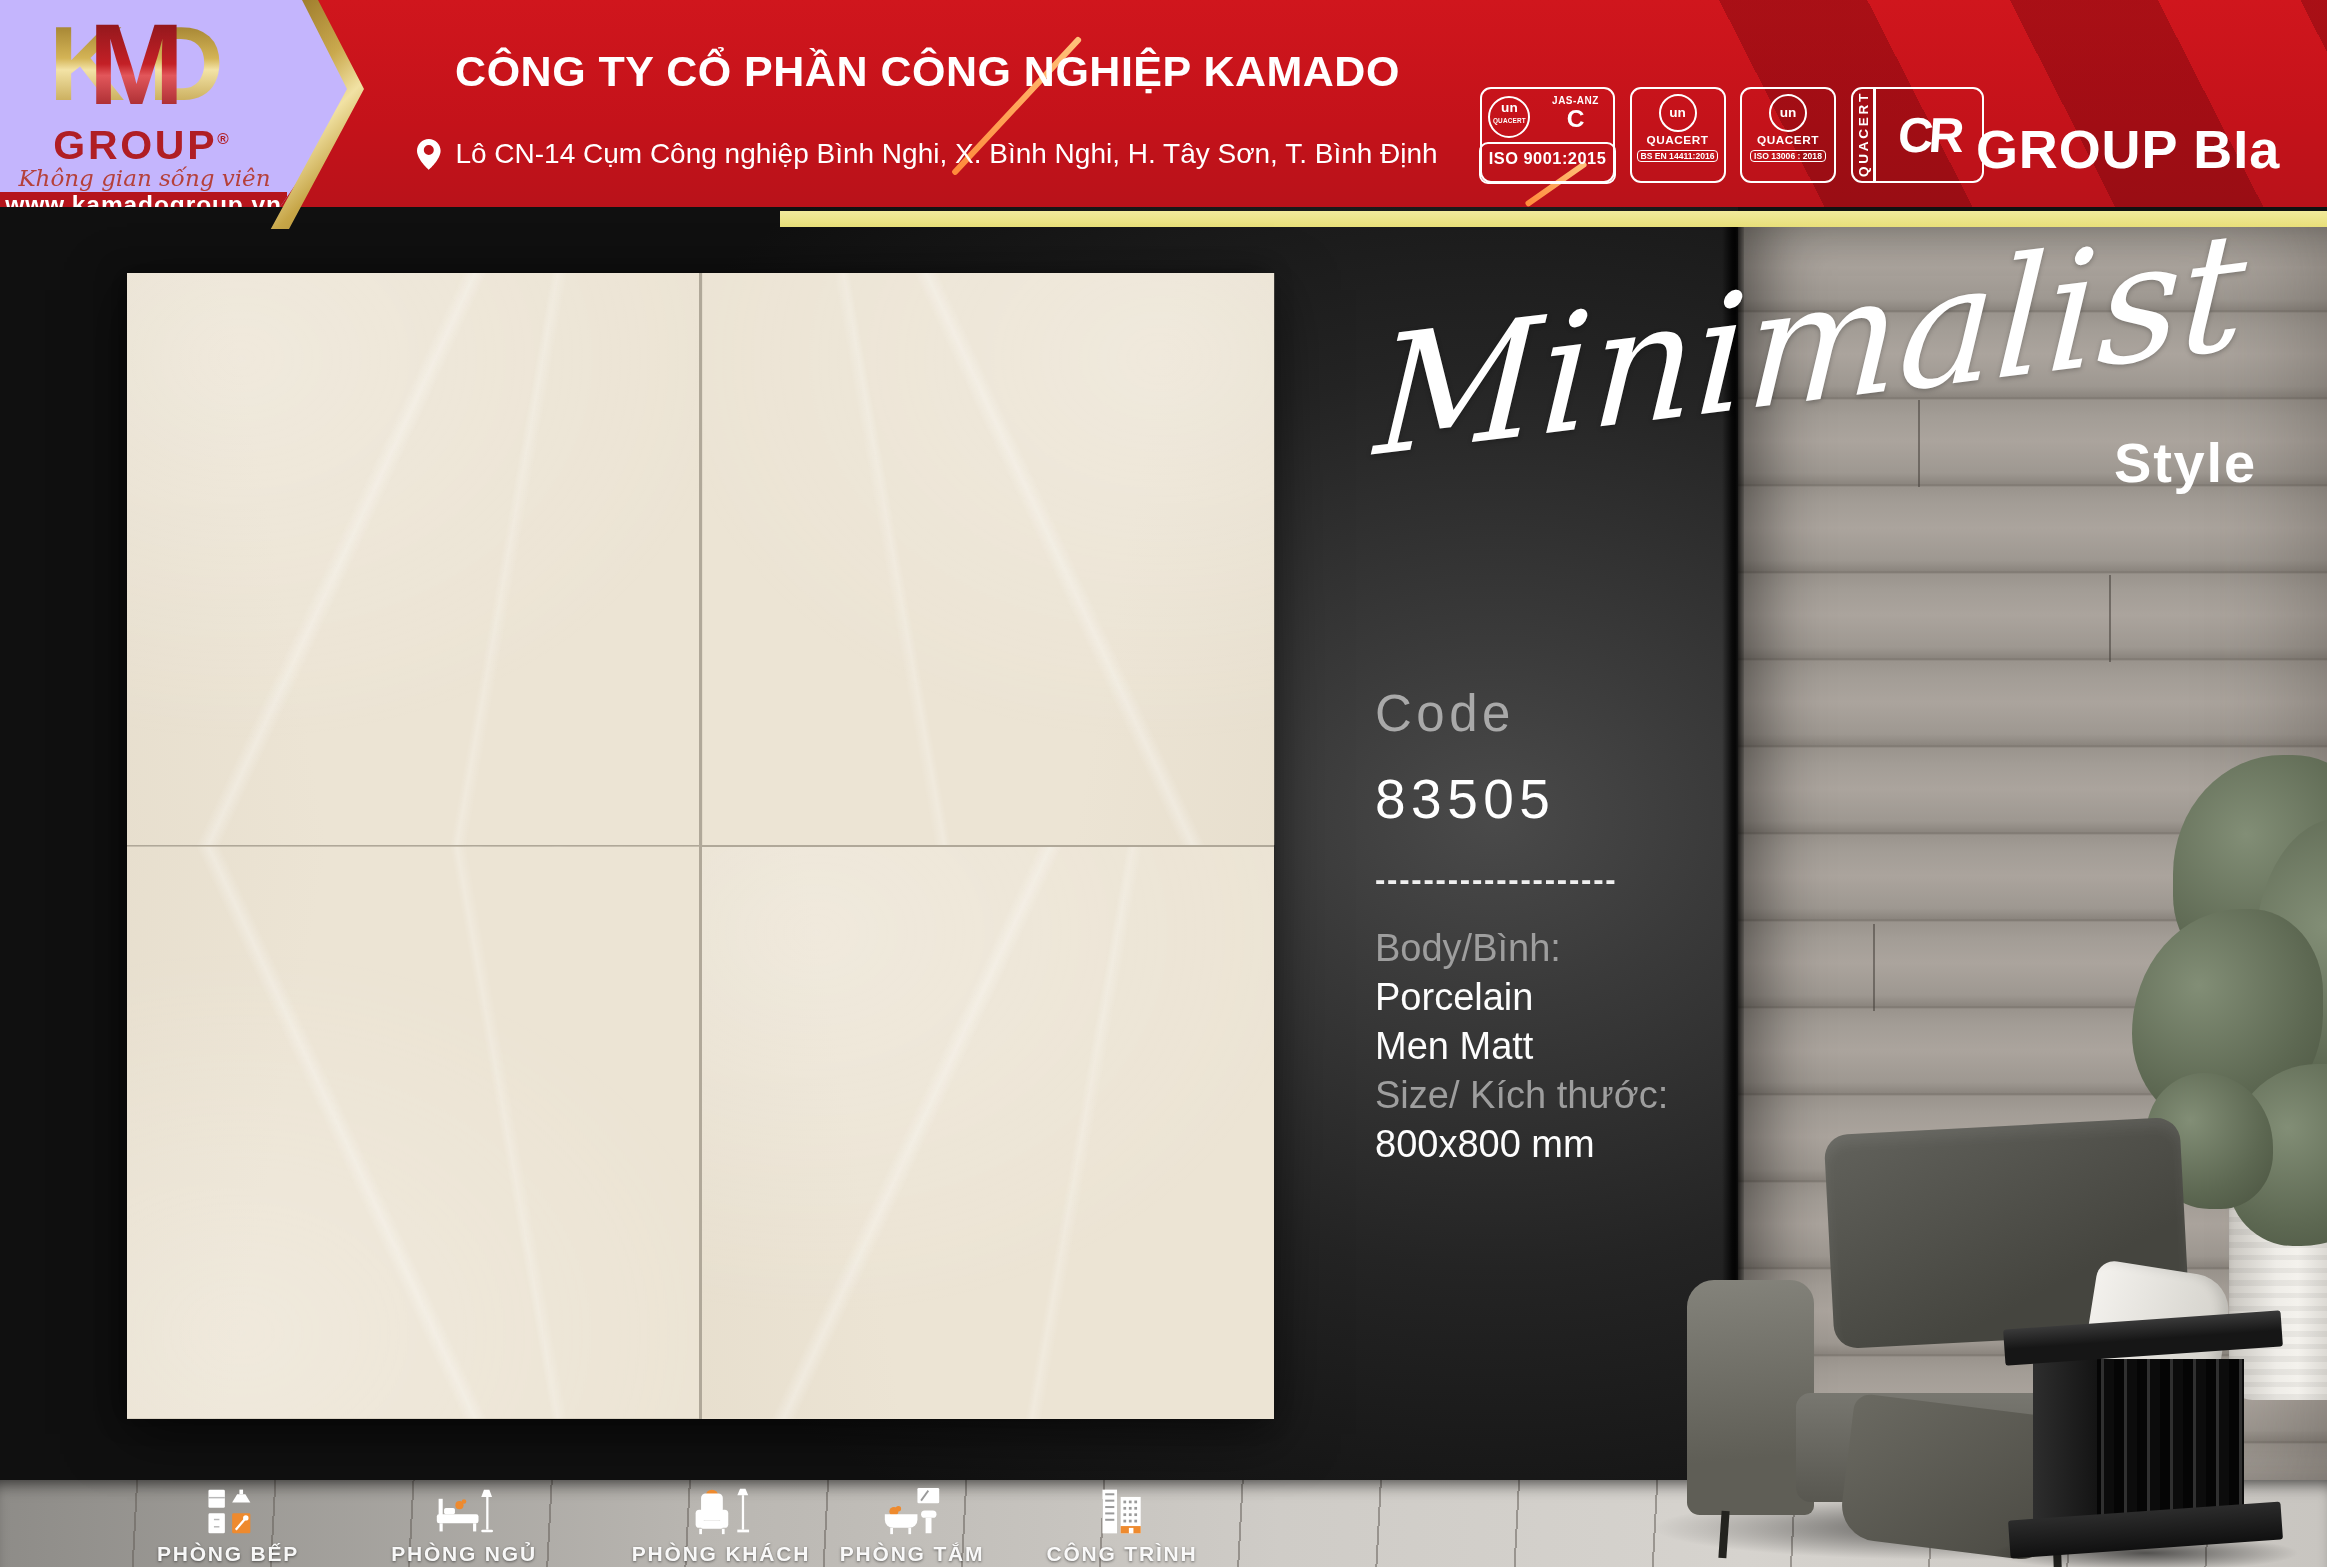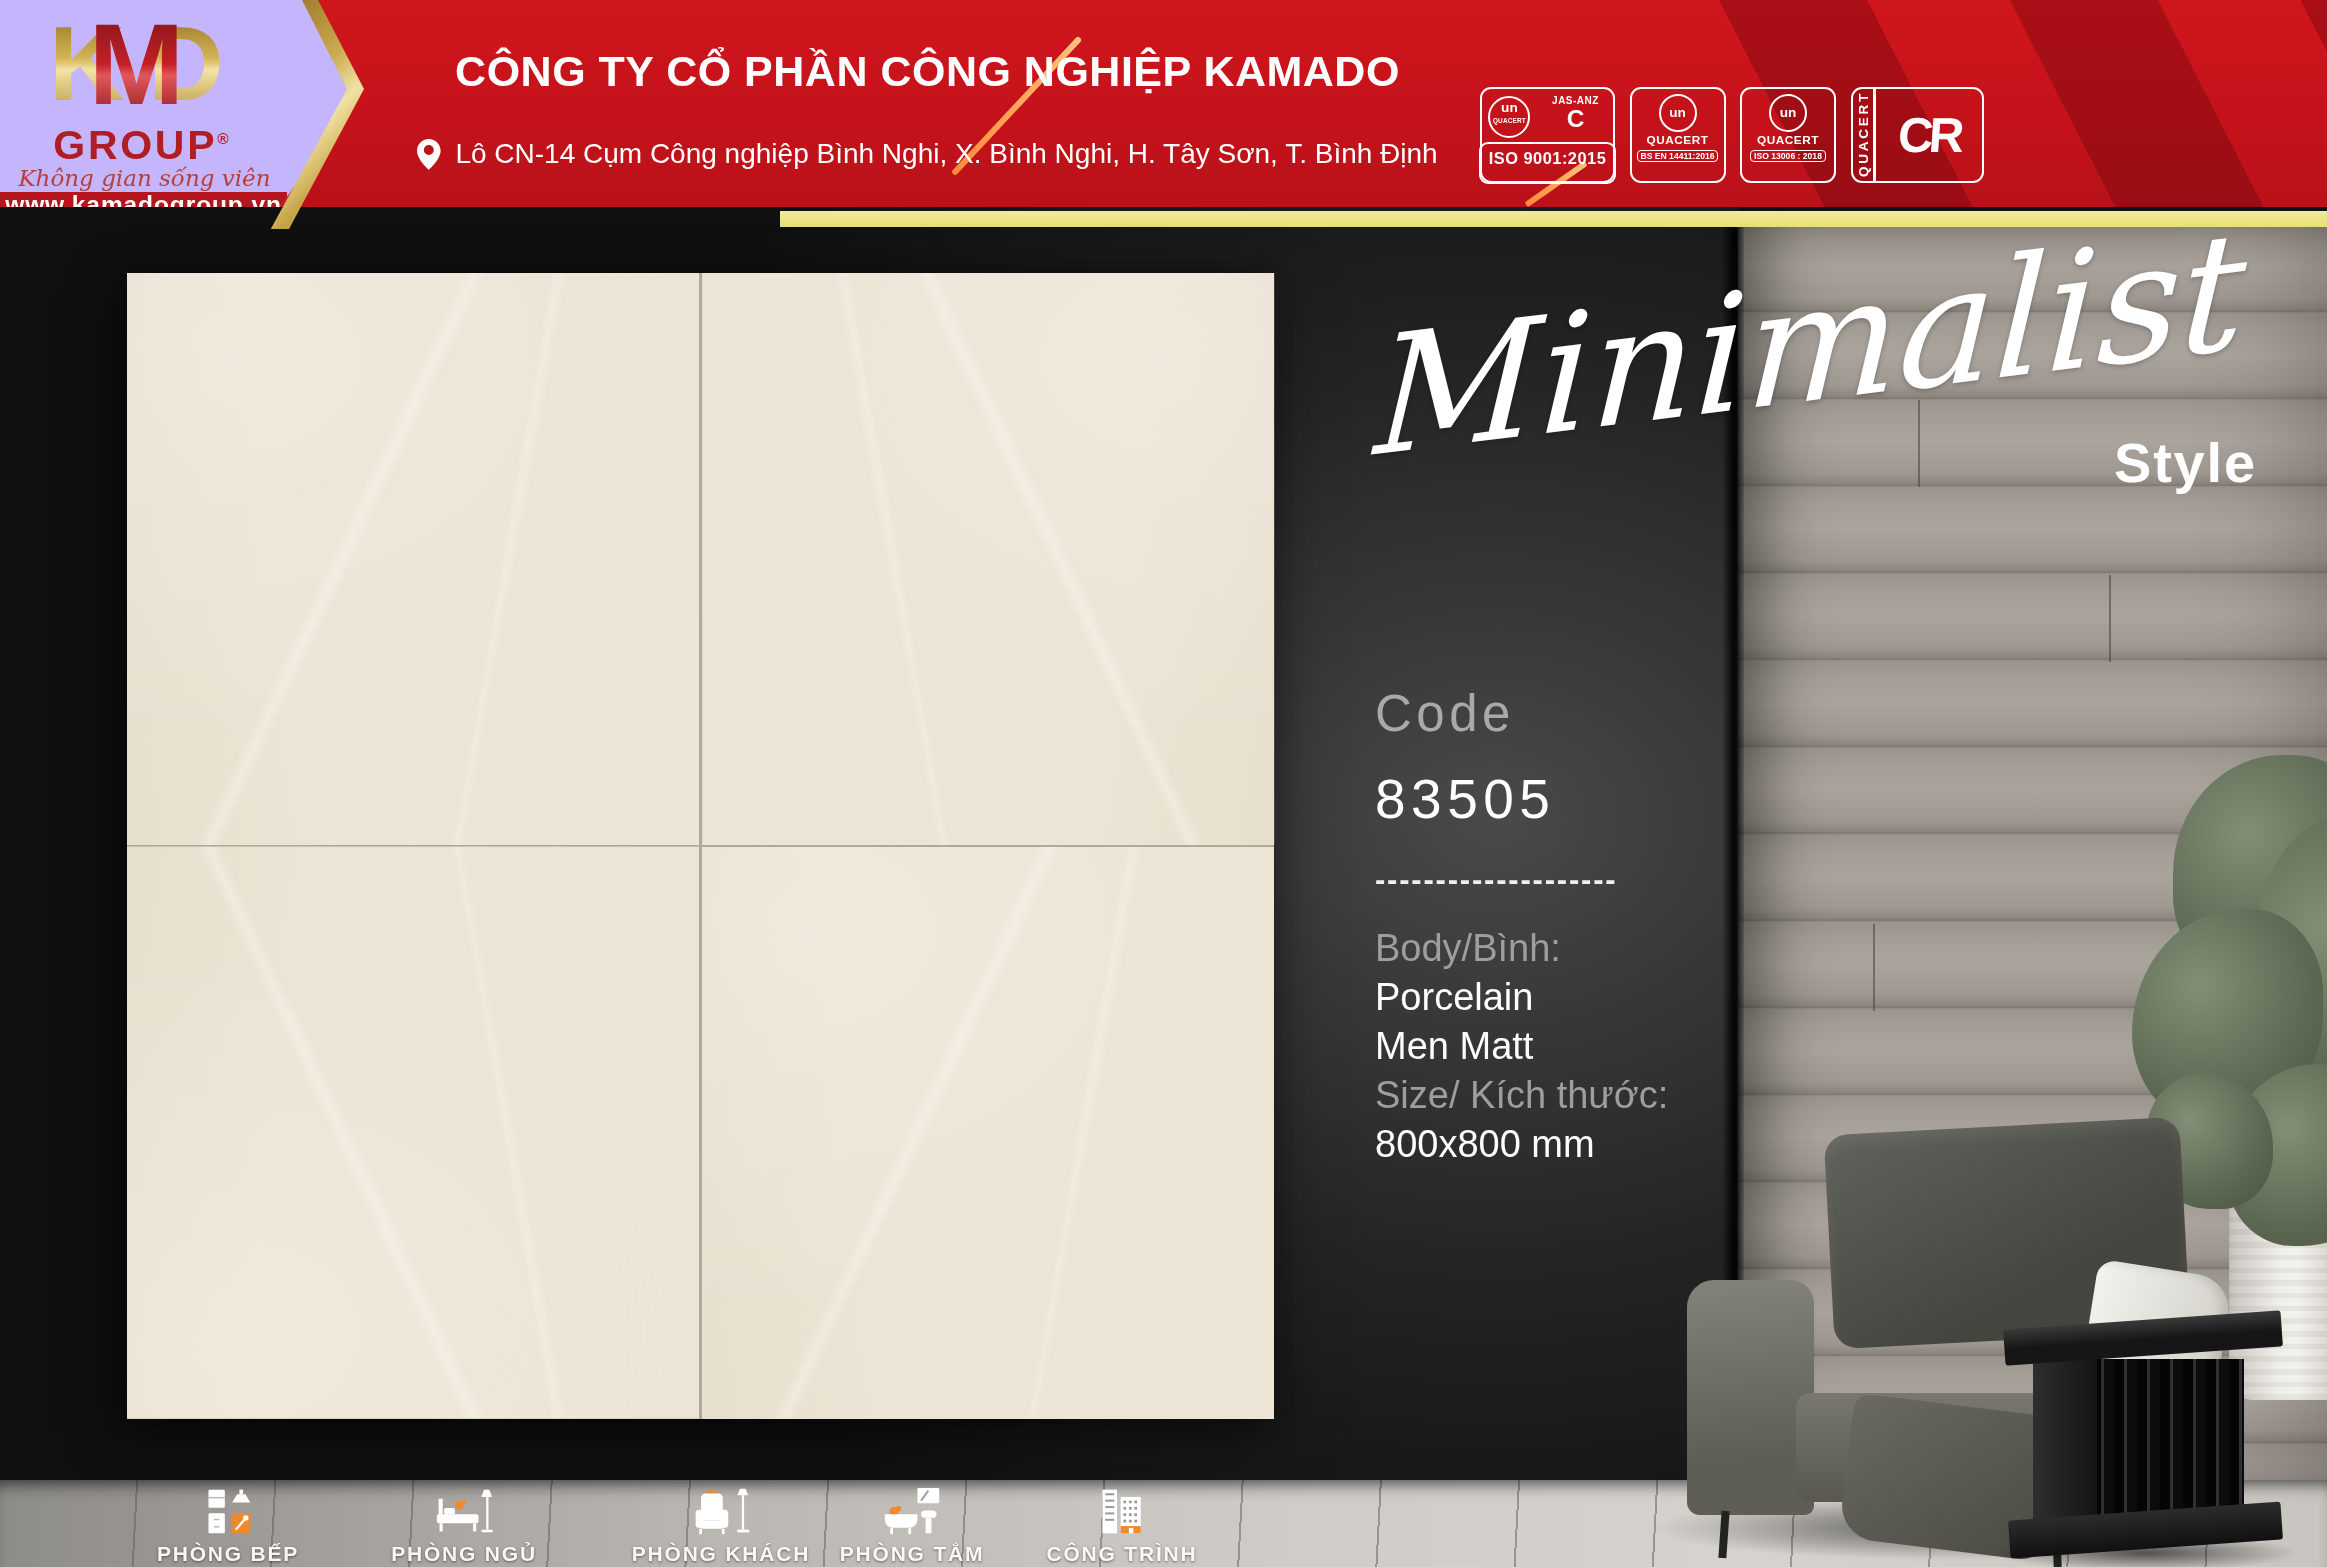--- a/index.html
+++ b/index.html
@@ -246,20 +246,21 @@
       <div class="org2">QUACERT</div>
       <div class="small-label">ISO 13006 : 2018</div>
     </div>
     <div class="badge badge-4">
       <div class="vert-org">QUACERT</div>
       <div class="vline"></div>
       <div class="crmark">CR</div>
     </div>
   </div>
 
+  <div class="group-label">GROUP BIa</div>
 
   <div class="style-script">
     <span class="script-word">Minimalist</span>
     <span class="script-suffix">Style</span>
   </div>
 
   <div class="product">
     <div class="code-label">Code</div>
     <div class="code-value">83505</div>
     <div class="divider">--------------------</div>

